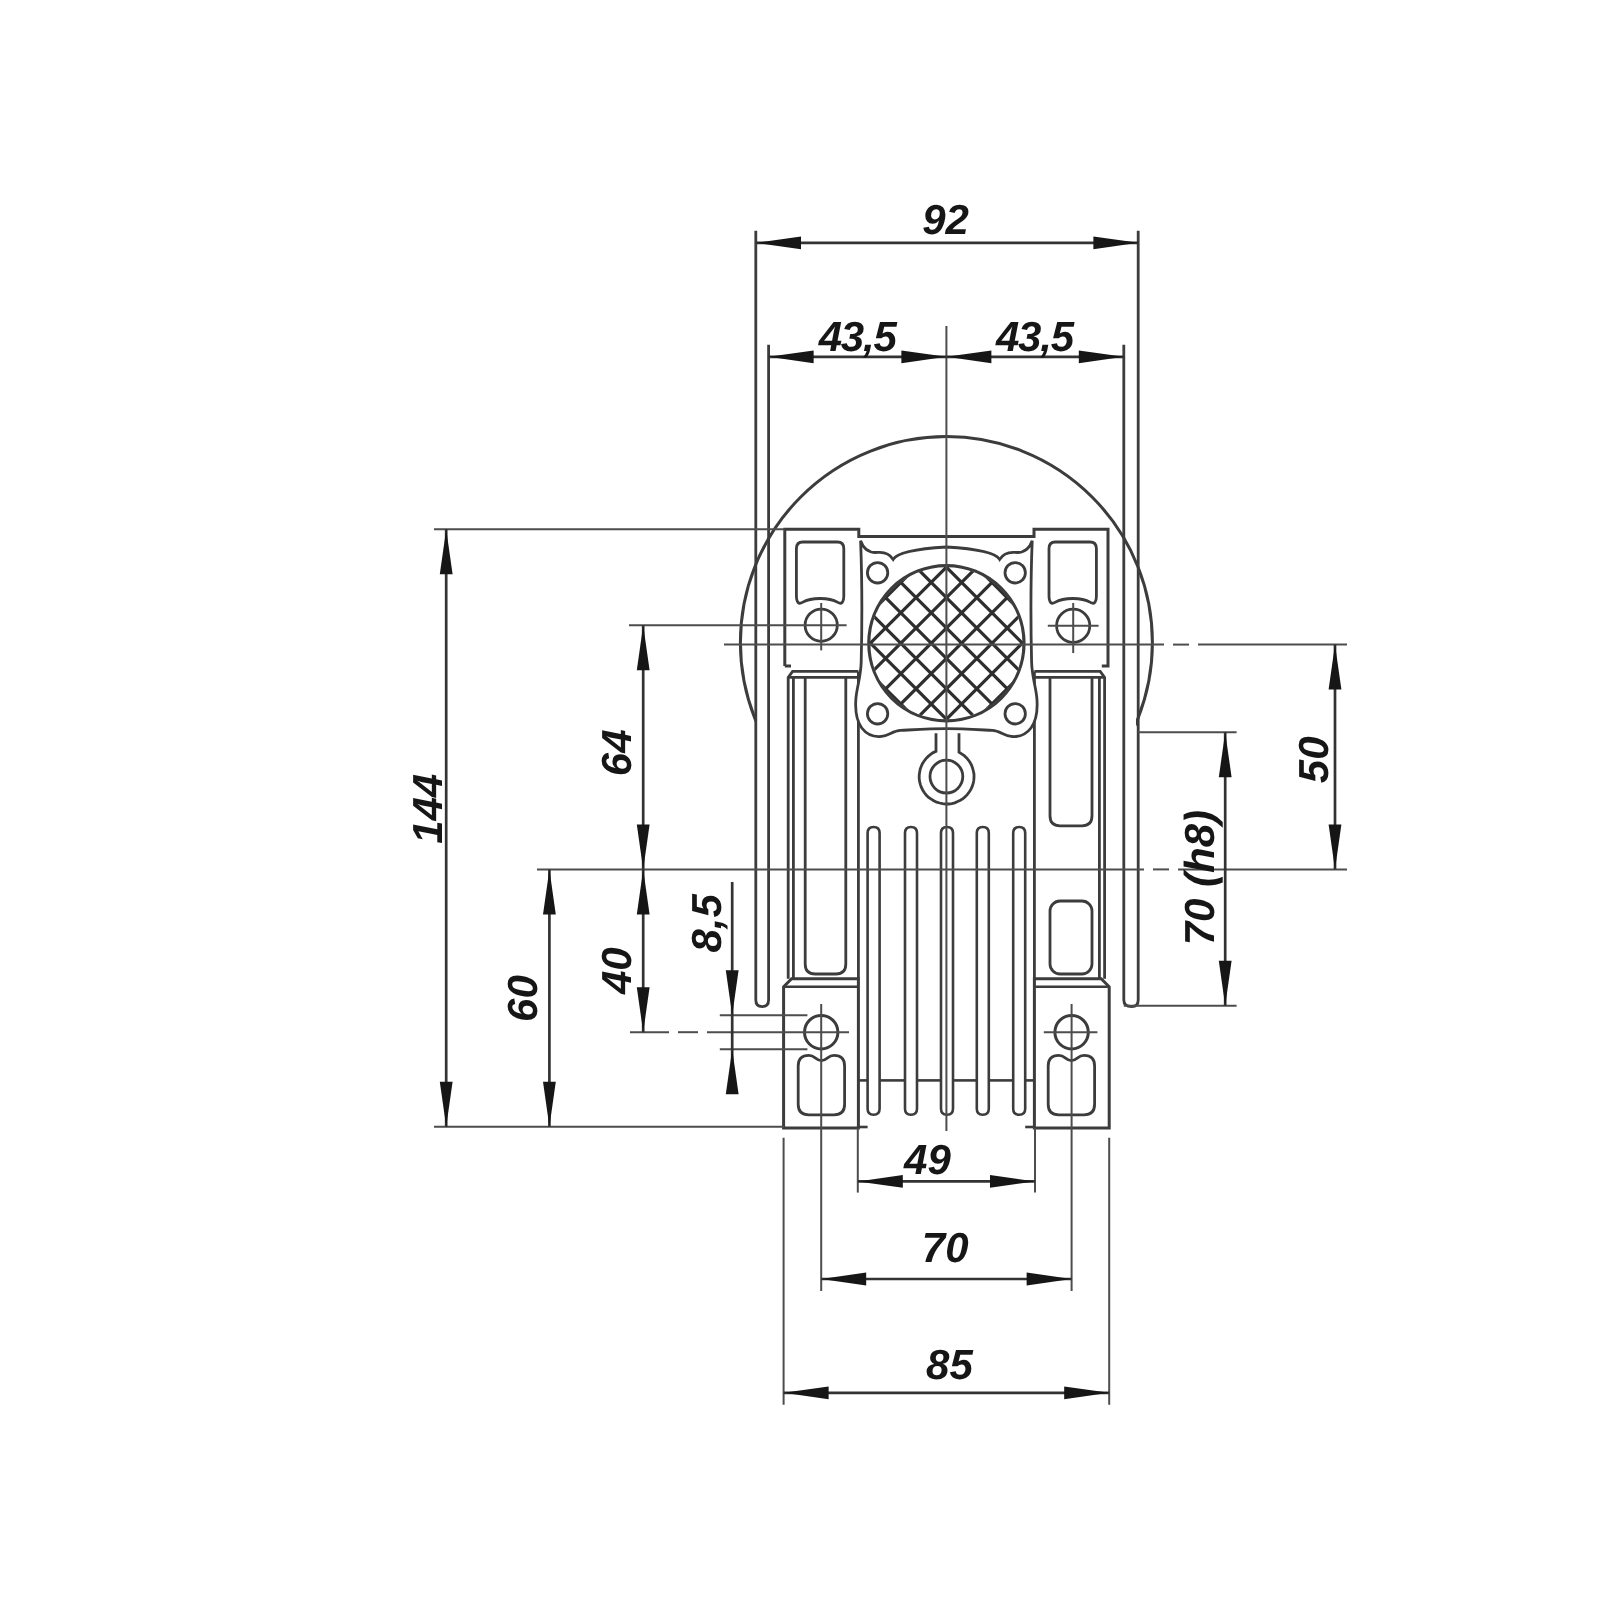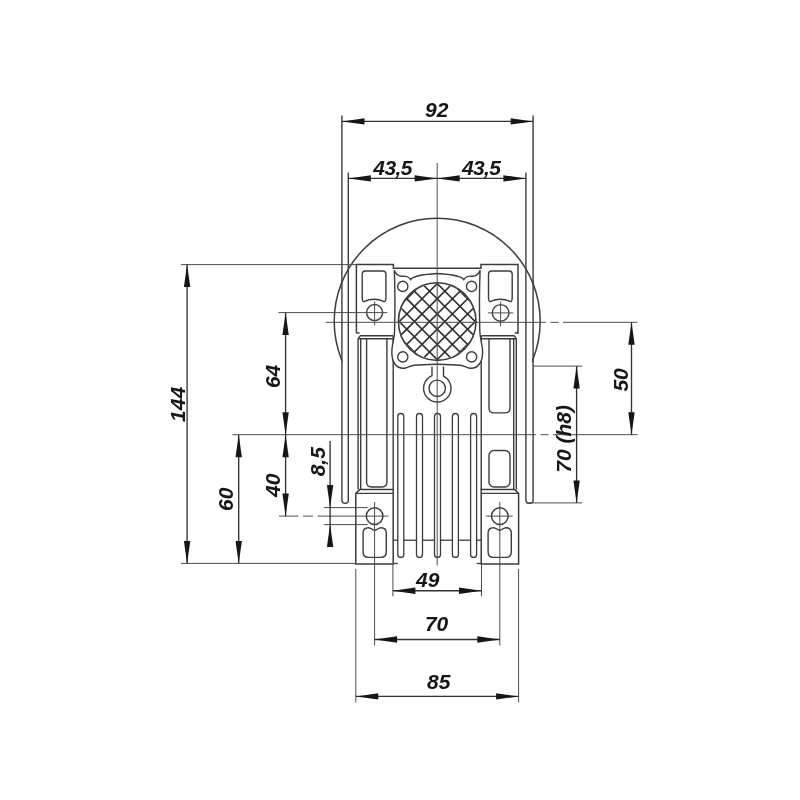--- a/index.html
+++ b/index.html
@@ -1,16 +1,16 @@
 <!DOCTYPE html>
 <html><head>
 <meta charset="utf-8">
 <style>
   html,body { margin:0; padding:0; background:#ffffff; }
-  .wrap { width:692px; height:800px; }
+  .wrap { width:692px; height:800px;margin-left:36px; }
   text { font-family:"Liberation Sans", sans-serif; font-size:21px; font-weight:bold;
          font-style:italic; fill:#161616; text-anchor:middle; }
 </style>
 </head>
 <body>
 <div class="wrap">
 <svg width="800" height="800" viewBox="0 0 800 800">
 <rect x="0" y="0" width="800" height="800" fill="#ffffff"></rect>
 
 <g stroke="#3c3c3c" stroke-width="1.5" fill="none">

